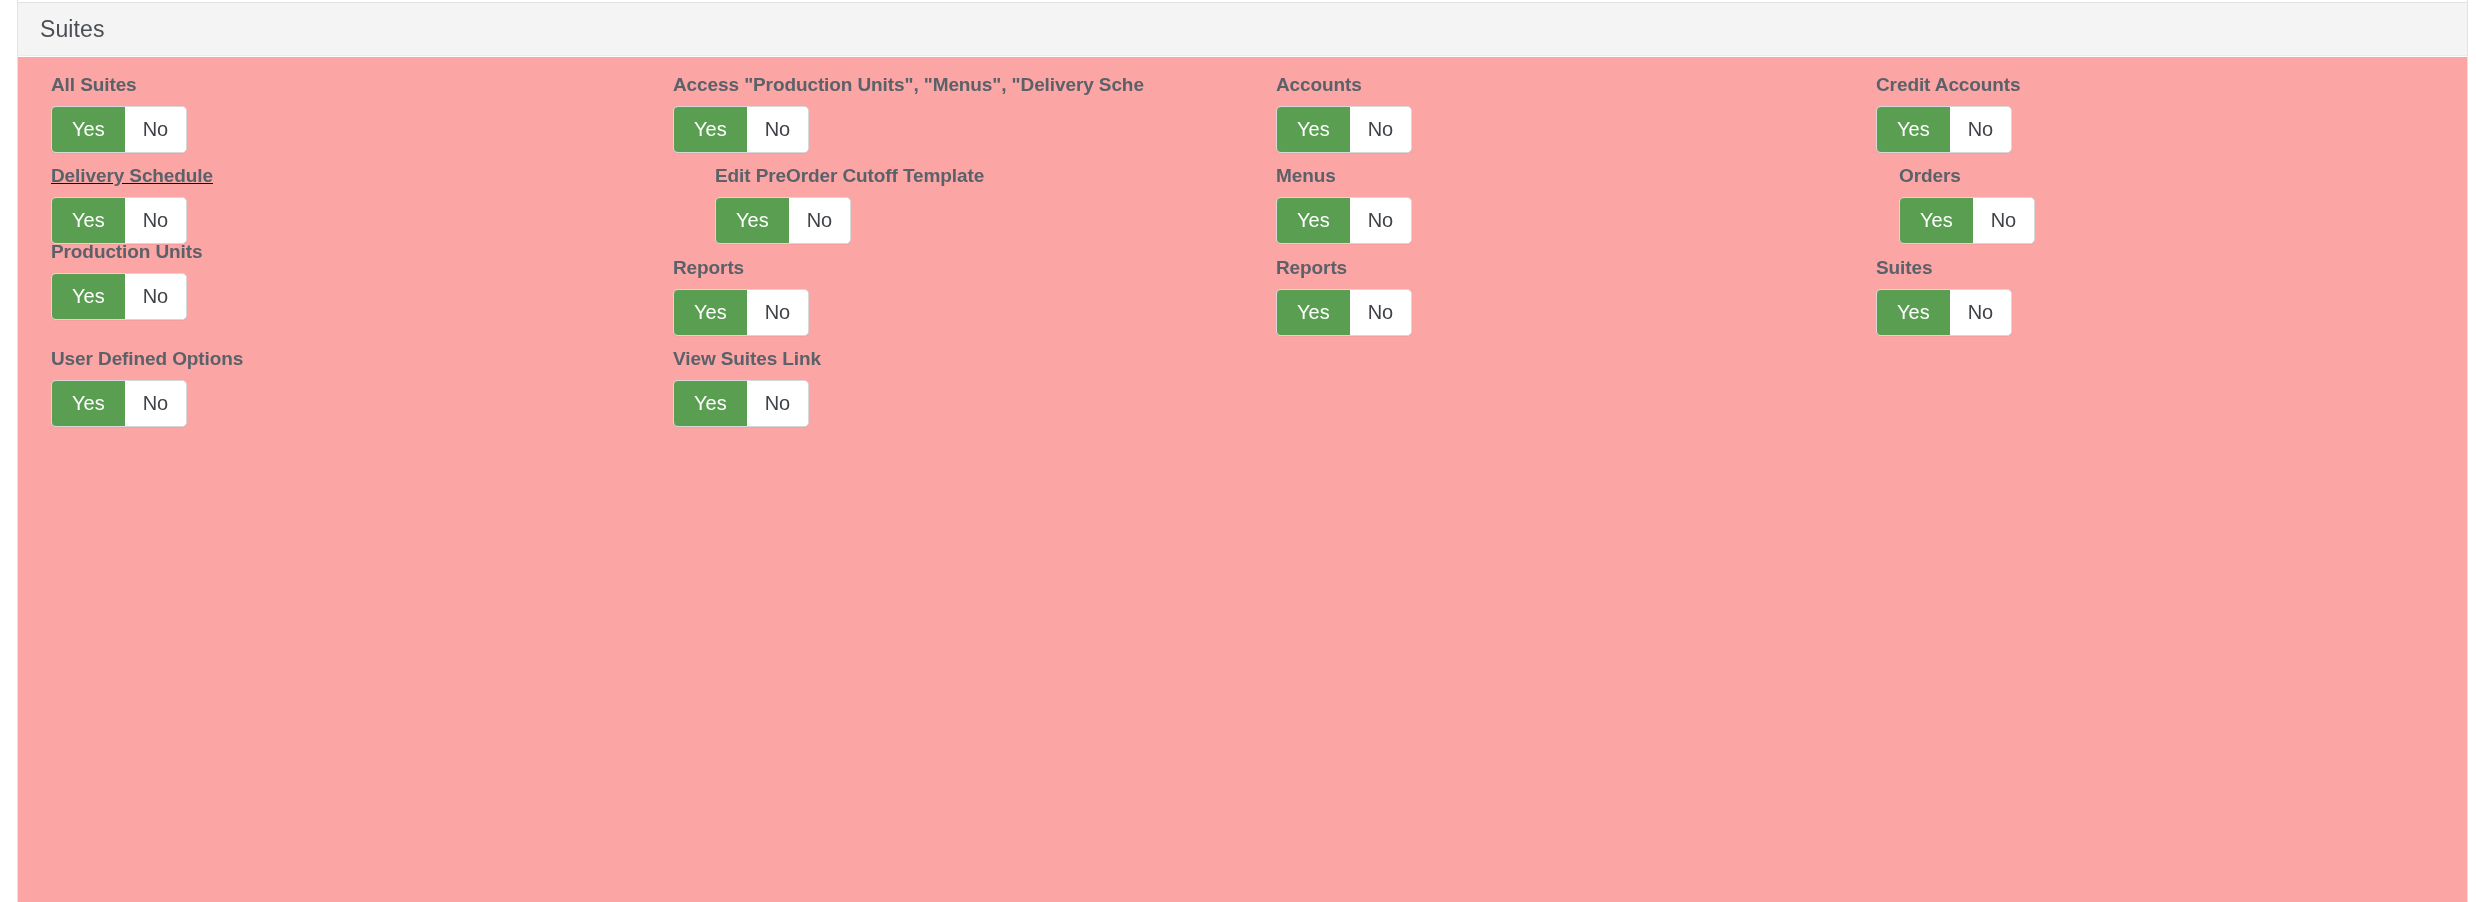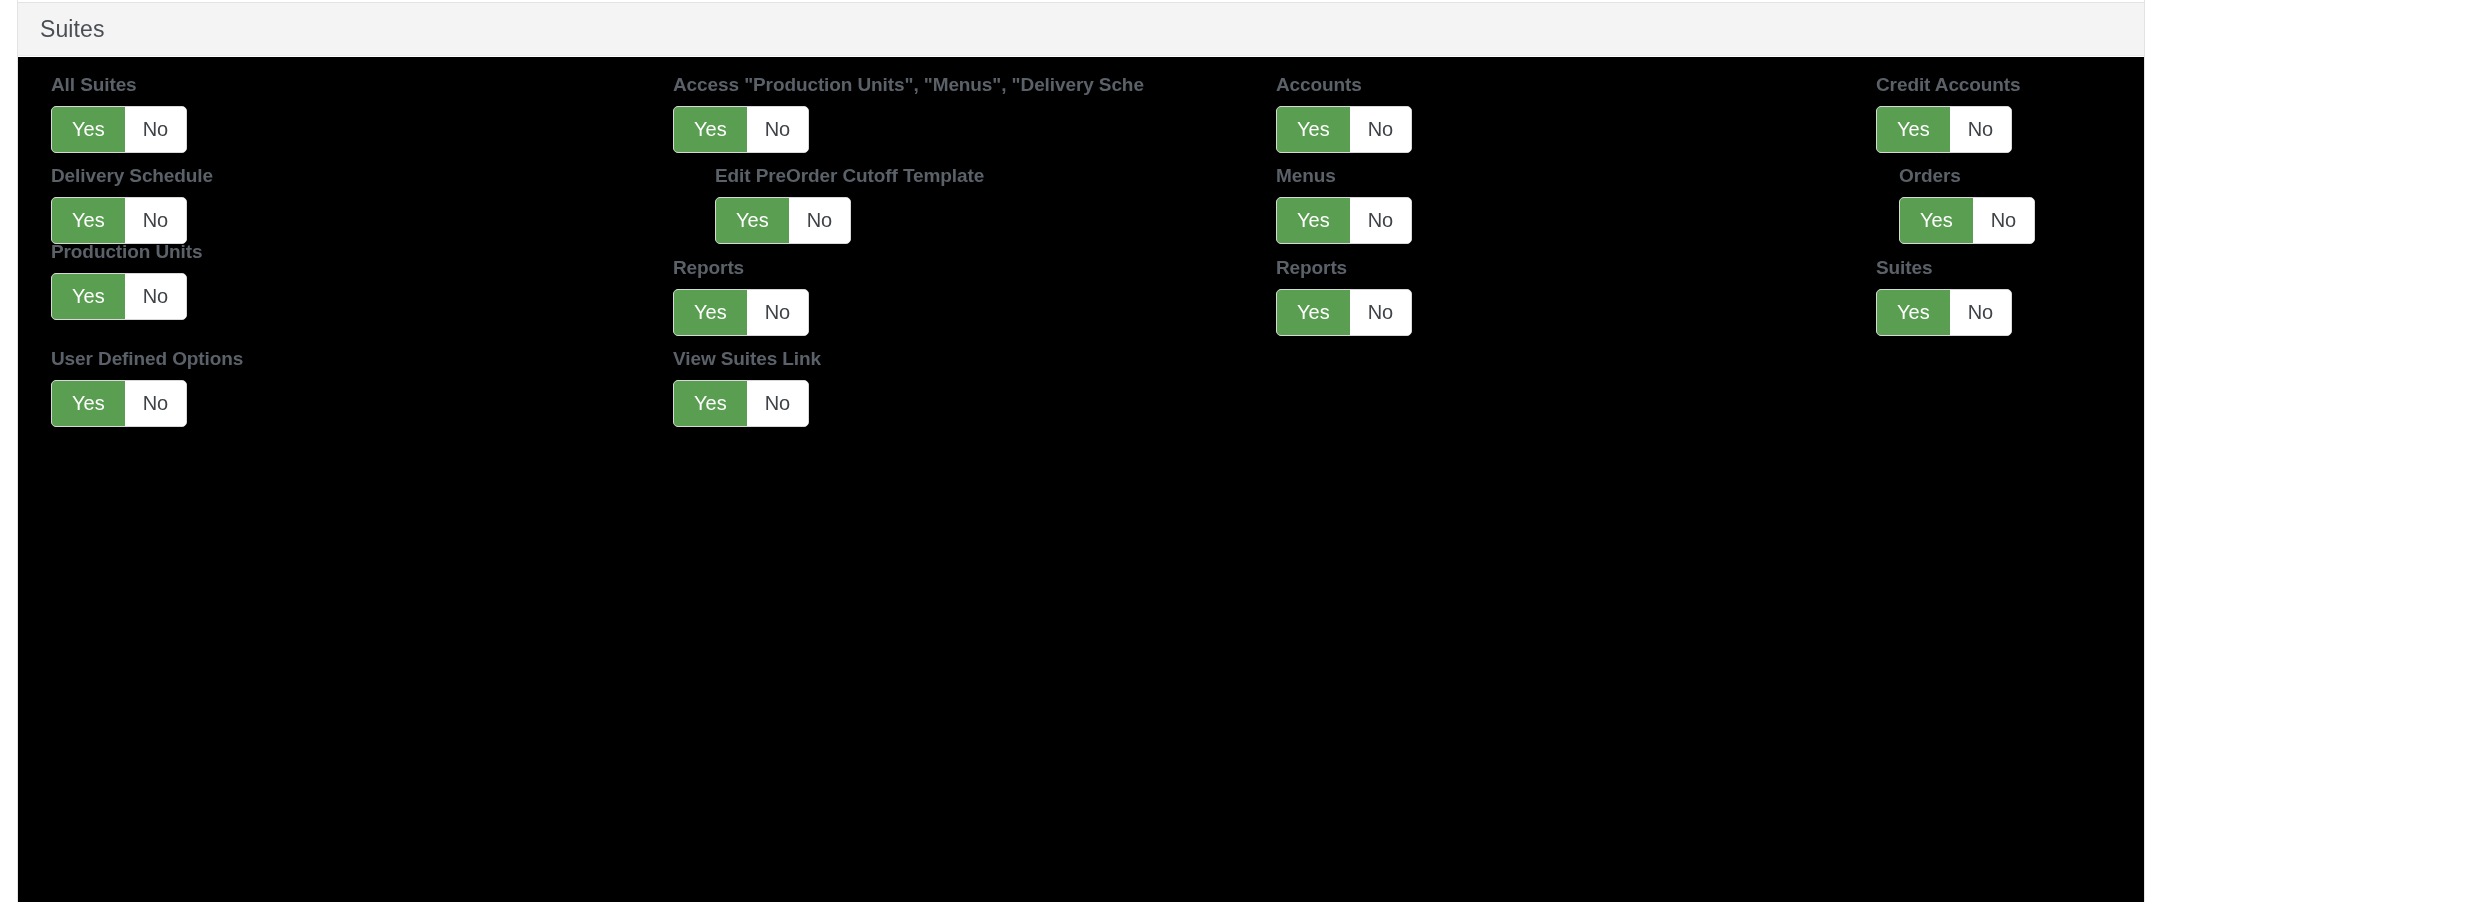--- a/index.html
+++ b/index.html
@@ -22,21 +22,21 @@
     height: 902px;
     box-sizing: border-box;
     background: #ffffff;
   }
 
   
   .panel {
     position: absolute;
     left: 17px;
     top: 0px;
-    width: 2128px;
+    width: 2451px;
     height: 902px;
     box-sizing: border-box;
     border-left: 1px solid #e3e3e3;
     border-right: 1px solid #e3e3e3;
     background: #ffffff;
   }
 
   .panel-header {
     position: absolute;
     left: 0;
@@ -60,21 +60,21 @@
     letter-spacing: 0.1px;
     white-space: nowrap;
   }
 
   .panel-body {
     position: absolute;
     left: 0;
     top: 57px;
     right: 0;
     bottom: 0;
-    background: #000000;
+    background: #fca5a5;
   }
 
   .perm-grid {
     position: relative;
     width: 100%;
   }
 
   .perm-item {
     position: absolute;
   }
@@ -148,21 +148,21 @@
               <button type="button" class="btn no">No</button>
             </div></div>
           <div class="perm-item" style="left: 1258px; top: 17px;"><div class="perm-label">Accounts</div><div class="btn-group">
               <button type="button" class="btn yes active">Yes</button>
               <button type="button" class="btn no">No</button>
             </div></div>
           <div class="perm-item" style="left: 1858px; top: 17px;"><div class="perm-label">Credit Accounts</div><div class="btn-group">
               <button type="button" class="btn yes active">Yes</button>
               <button type="button" class="btn no">No</button>
             </div></div>
-          <div class="perm-item" style="left: 33px; top: 108px;"><div class="perm-label">Delivery Schedule</div><div class="btn-group">
+          <div class="perm-item" style="left: 33px; top: 108px; text-decoration: underline;"><div class="perm-label">Delivery Schedule</div><div class="btn-group">
               <button type="button" class="btn yes active">Yes</button>
               <button type="button" class="btn no">No</button>
             </div></div>
           <div class="perm-item" style="left: 655px; top: 108px; margin-left: 42px;"><div class="perm-label">Edit PreOrder Cutoff Template</div><div class="btn-group">
               <button type="button" class="btn yes active">Yes</button>
               <button type="button" class="btn no">No</button>
             </div></div>
           <div class="perm-item" style="left: 1258px; top: 108px;"><div class="perm-label">Menus</div><div class="btn-group">
               <button type="button" class="btn yes active">Yes</button>
               <button type="button" class="btn no">No</button>

